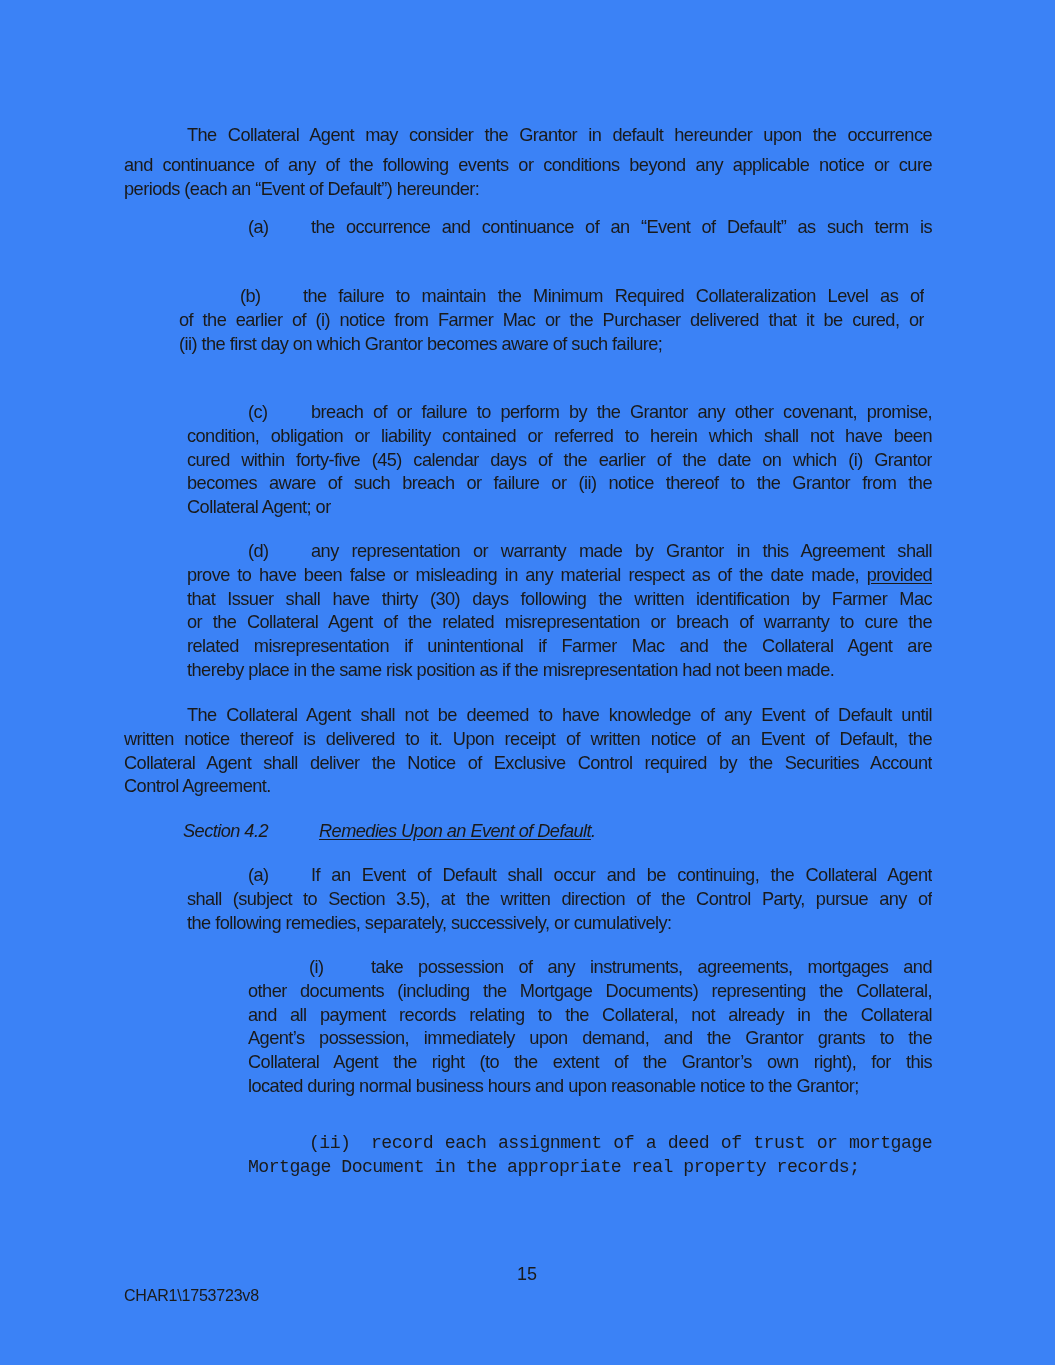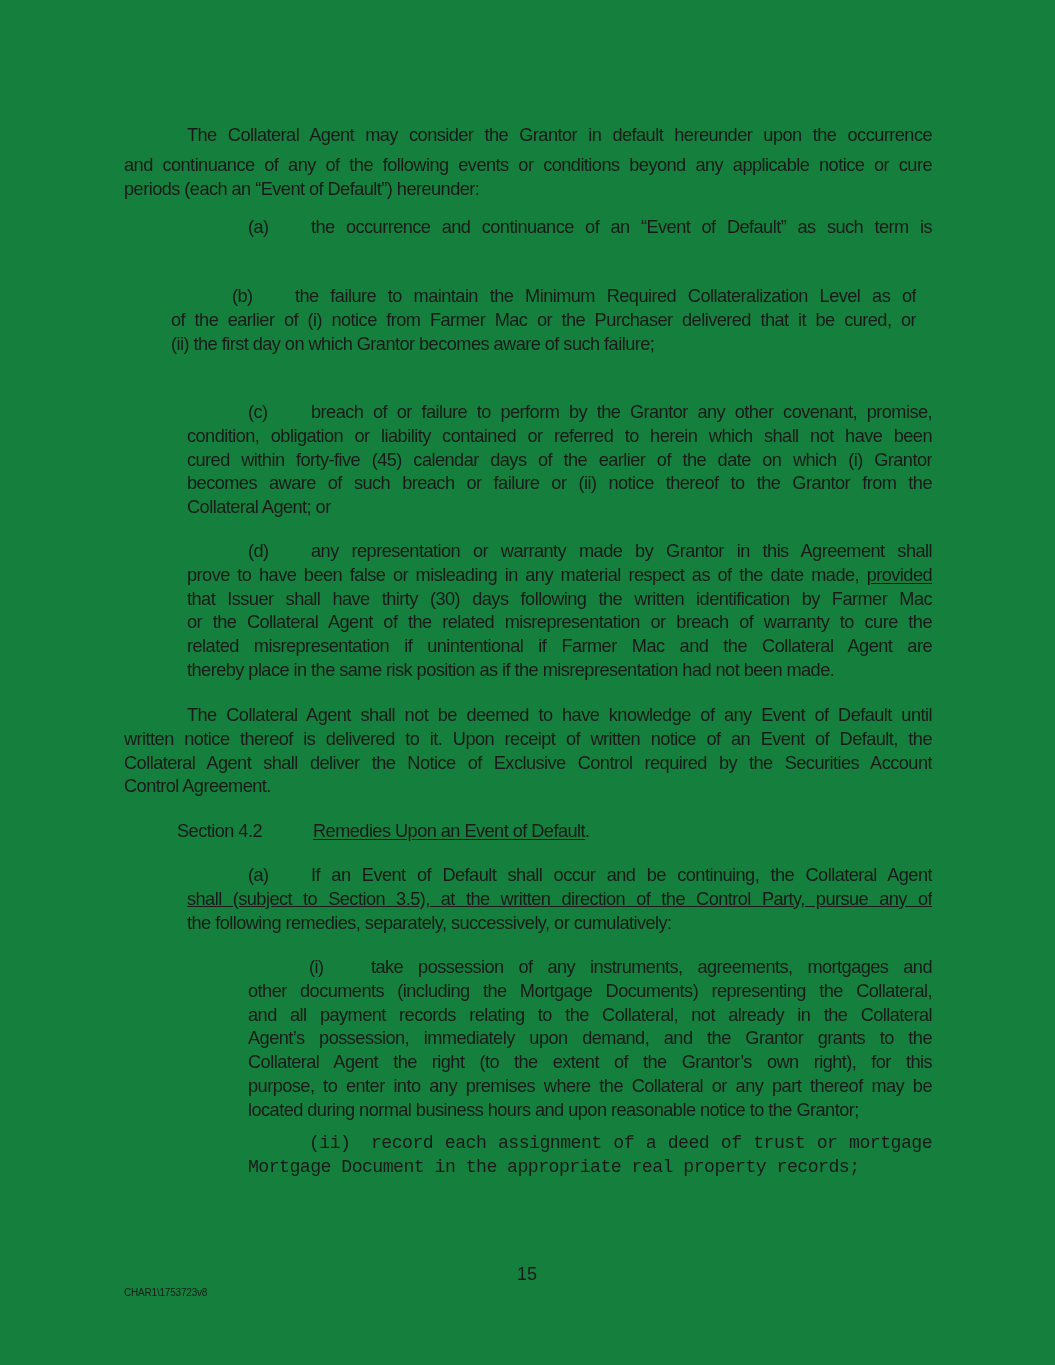--- a/index.html
+++ b/index.html
@@ -13,21 +13,21 @@
       position: relative;
       overflow: hidden;
       font-family: "Liberation Sans Narrow", "Liberation Sans", sans-serif;
       color: #1a1a1a;
     }
     .page {
       position: absolute;
       left: 0; top: 0;
       width: 1055px;
       height: 1365px;
-      background: #15803d;
+      background: #3b82f6;
     }
     .para {
       position: absolute;
       font-size: 18.2px;
       line-height: 23.8px;
       text-align: justify;
       letter-spacing: -0.55px;
       word-spacing: 0px;
     }
     .para .line {
@@ -39,25 +39,25 @@
     }
     .para .line.last {
       text-align-last: left;
     }
     .u {
       text-decoration: underline;
       text-underline-offset: 2px;
     }
     .p-intro   { left: 124px; top: 124px; width: 808px; }
     .p-a       { left: 187px; top: 216px; width: 745px; }
-    .p-b       { left: 171px; top: 285px; width: 745px; }
+    .p-b       { left: 179px; top: 285px; width: 745px; }
     .p-c       { left: 187px; top: 401px; width: 745px; }
     .p-d       { left: 187px; top: 540px; width: 745px; }
     .p-know    { left: 124px; top: 704px; width: 808px; }
-    .p-sec     { left: 177px; top: 820px; width: 745px; }
+    .p-sec     { left: 183px; top: 820px; width: 745px; font-style: italic; }
     .p-ra      { left: 187px; top: 864px; width: 745px; }
     .p-ri      { left: 248px; top: 956px; width: 684px; }
     .p-rii     { left: 248px; top: 1132px; width: 684px; font-family: Liberation Mono, monospace; }
 
     .first-indent-body { padding-left: 63px; }
     .first-indent-sub { padding-left: 61px; }
     .label-sub { display: inline-block; width: 63px; }
     .label-sub2 { display: inline-block; width: 62px; }
     .sec-label { display: inline-block; width: 136px; }
 
@@ -68,21 +68,21 @@
       top: 1264px;
       text-align: center;
       font-size: 18px;
       font-family: "Liberation Sans", sans-serif;
       color: #1a1a1a;
     }
     .doc-id {
       position: absolute;
       left: 124px;
       top: 1287px;
-      font-size: 10px;
+      font-size: 16px;
       font-family: "Liberation Sans", sans-serif;
       color: #1a1a1a;
       letter-spacing: -0.2px;
     }
   </style>
 </head>
 <body>
 
 <div class="page">
 
@@ -125,31 +125,30 @@
     <span class="line" style="white-space: normal; overflow: hidden;">Collateral Agent shall deliver the Notice of Exclusive Control required by the Securities Account</span>
     <span class="line last">Control Agreement.</span>
   </div>
 
   <div class="para p-sec">
     <span class="line last"><span class="sec-label">Section 4.2</span><span class="u">Remedies Upon an Event of Default</span><span>.</span></span>
   </div>
 
   <div class="para p-ra">
     <span class="line first-indent-sub" style="white-space: normal; overflow: hidden;"><span class="label-sub">(a)</span><span>If an Event of Default shall occur and be continuing, the Collateral Agent</span></span>
-    <span class="line" style="white-space: normal; overflow: hidden; text-decoration: underline;">shall (subject to Section 3.5), at the written direction of the Control Party, pursue any of</span>
+    <span class="line" style="white-space: normal; overflow: hidden;">shall (subject to Section 3.5), at the written direction of the Control Party, pursue any of</span>
     <span class="line last">the following remedies, separately, successively, or cumulatively:</span>
   </div>
 
   <div class="para p-ri">
     <span class="line first-indent-sub" style="white-space: normal; overflow: hidden;"><span class="label-sub2">(i)</span><span>take possession of any instruments, agreements, mortgages and</span></span>
     <span class="line" style="white-space: normal; overflow: hidden;">other documents (including the Mortgage Documents) representing the Collateral,</span>
     <span class="line" style="white-space: normal; overflow: hidden;">and all payment records relating to the Collateral, not already in the Collateral</span>
     <span class="line" style="white-space: normal; overflow: hidden;">Agent’s possession, immediately upon demand, and the Grantor grants to the</span>
     <span class="line" style="white-space: normal; overflow: hidden;">Collateral Agent the right (to the extent of the Grantor’s own right), for this</span>
-    <span class="line" style="white-space: normal; overflow: hidden;">purpose, to enter into any premises where the Collateral or any part thereof may be</span>
     <span class="line last">located during normal business hours and upon reasonable notice to the Grantor;</span>
   </div>
 
   <div class="para p-rii">
     <span class="line first-indent-sub" style="white-space: normal; overflow: hidden;"><span class="label-sub2">(ii)</span><span>record each assignment of a deed of trust or mortgage included as a</span></span>
     <span class="line last">Mortgage Document in the appropriate real property records;</span>
   </div>
 
   <div class="page-number">15</div>
   <div class="doc-id">CHAR1\1753723v8</div>

